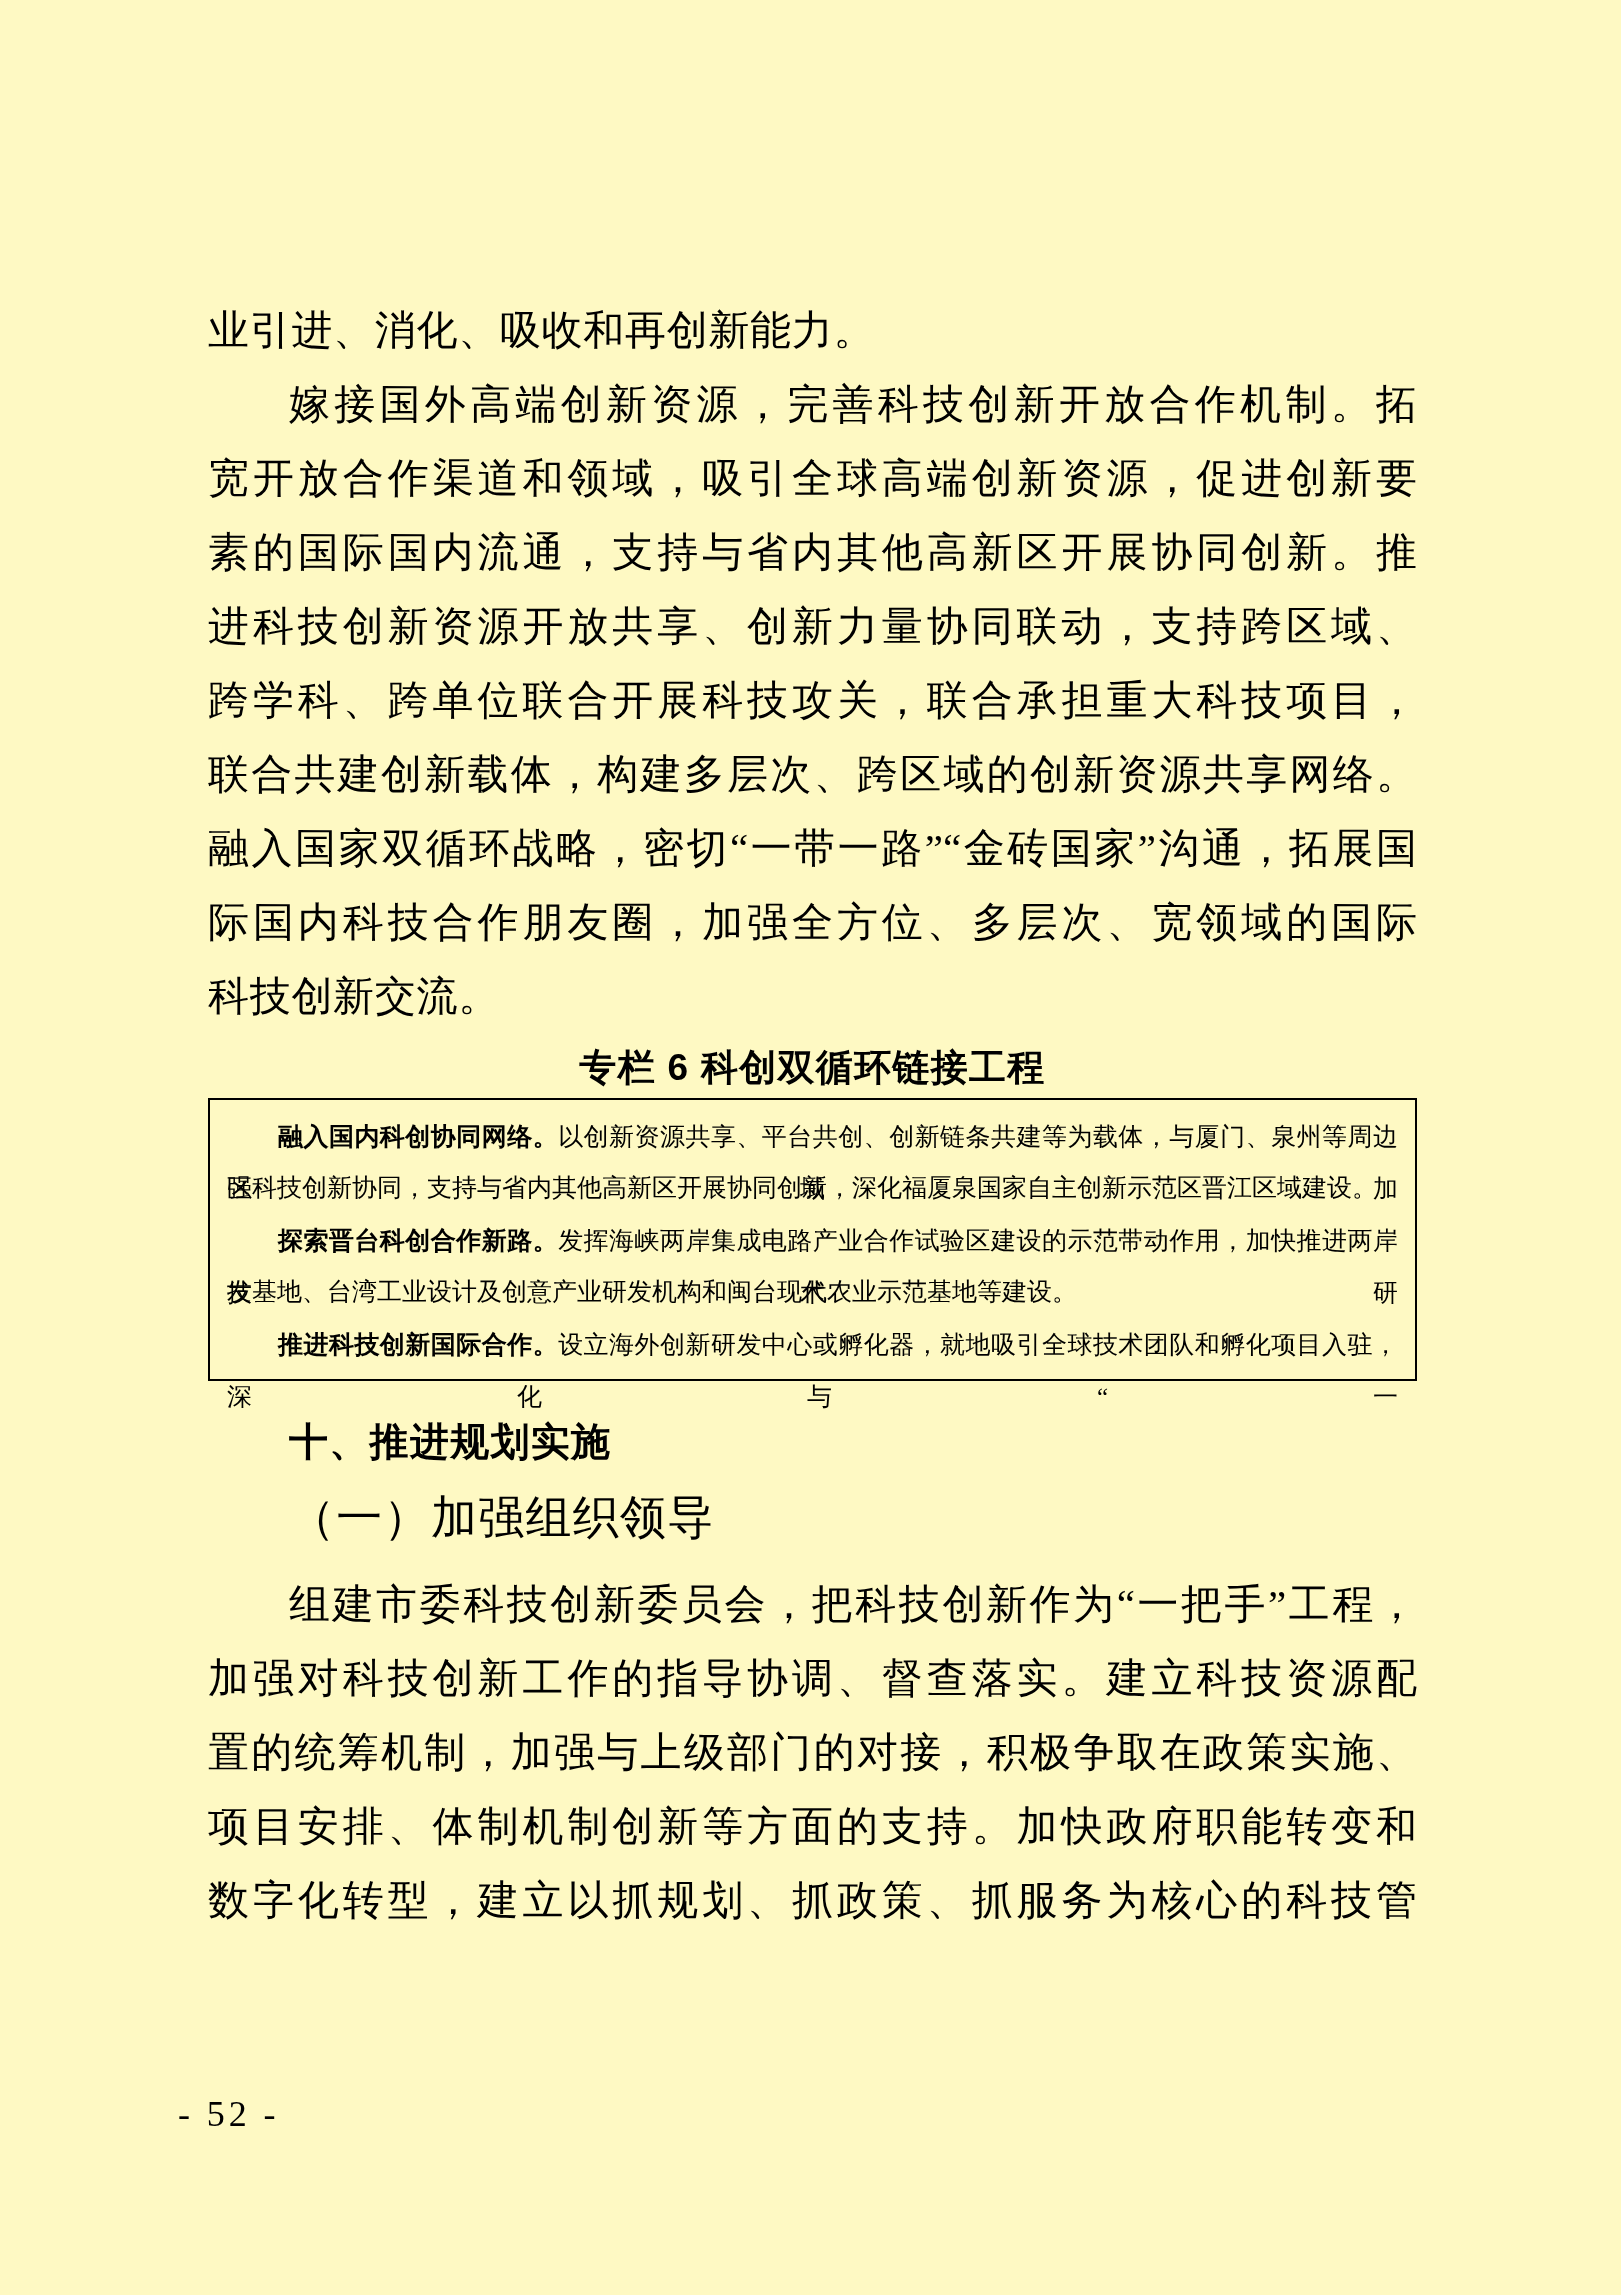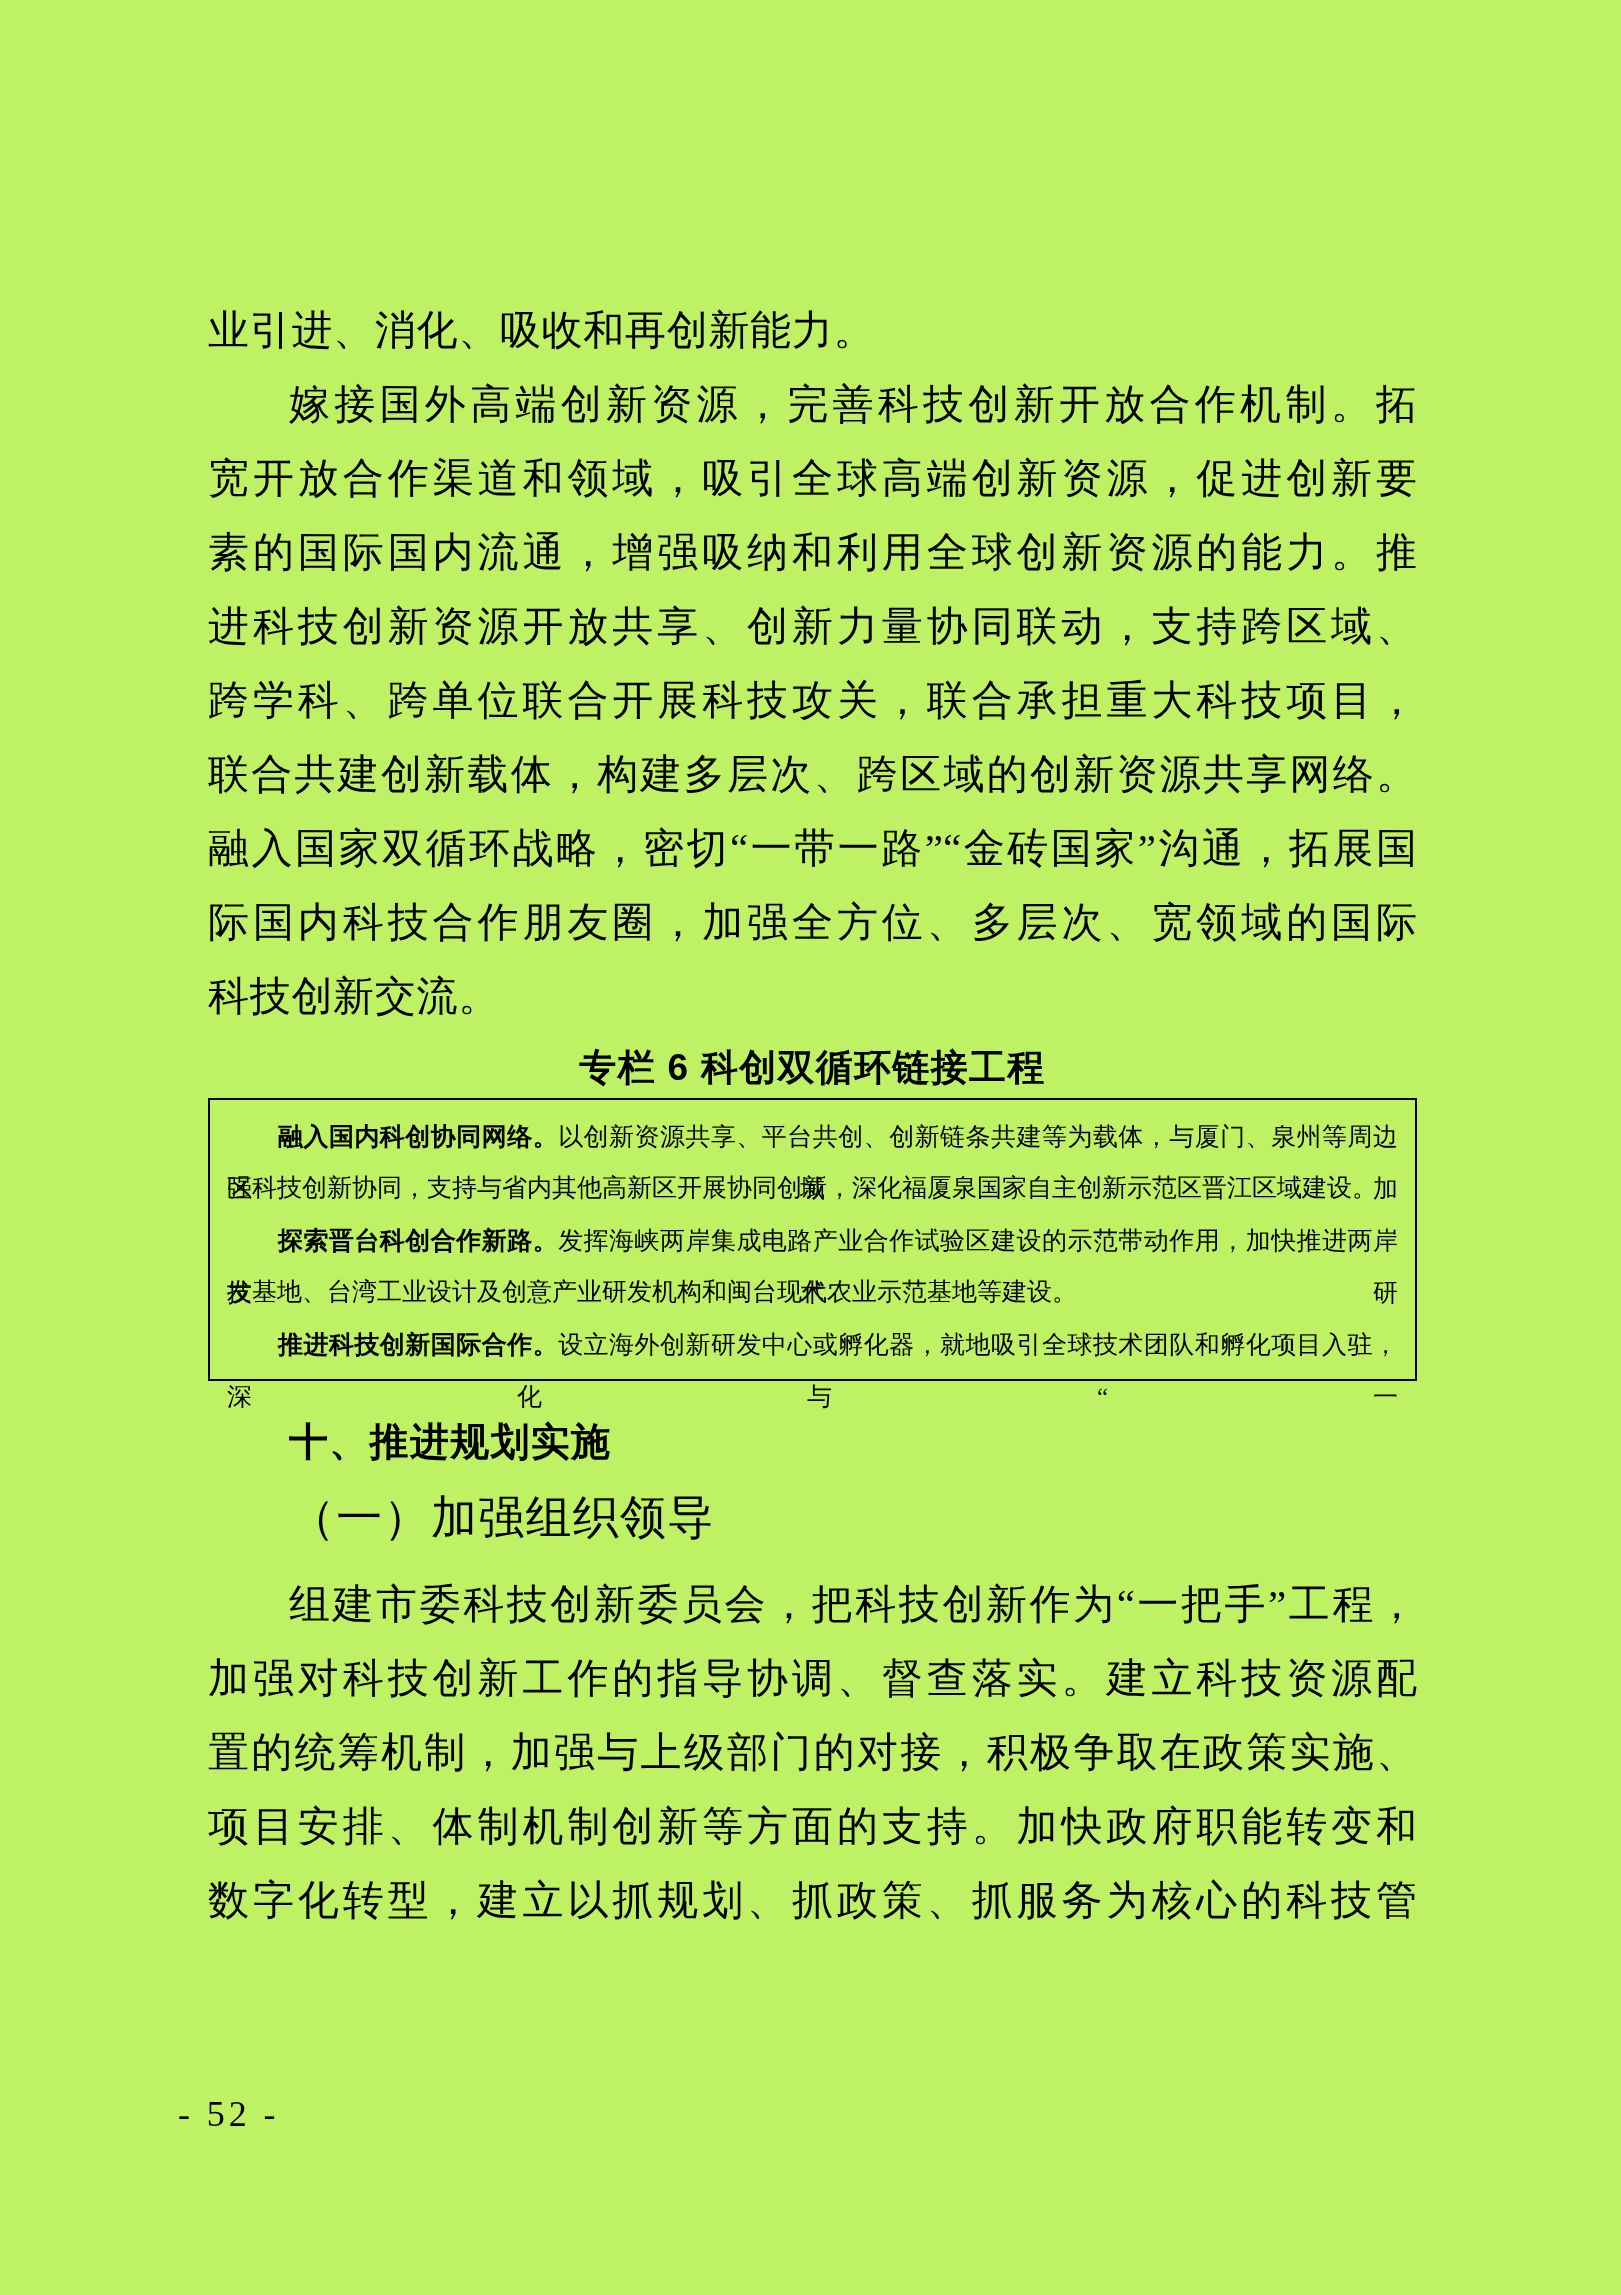--- a/index.html
+++ b/index.html
@@ -5,21 +5,21 @@
   html, body {
     margin: 0;
     padding: 0;
     background: #888;
   }
   .page {
     position: relative;
     width: 1621px;
     height: 2295px;
     margin: 0 auto;
-    background: #bef264;
+    background: #fef9c3;
     color: #000000;
     font-family: "Liberation Serif", serif;
     overflow: hidden;
   }
   .content {
     position: absolute;
     left: 208px;
     top: 293px;
     width: 1209px;
   }
@@ -114,21 +114,21 @@
 </head>
 <body>
 
 <div class="page">
   <div class="content">
 
     <div class="bline">业引进、消化、吸收和再创新能力。</div>
 
     <div class="bline jfull ind">嫁接国外高端创新资源，完善科技创新开放合作机制。拓</div>
     <div class="bline jfull">宽开放合作渠道和领域，吸引全球高端创新资源，促进创新要</div>
-    <div class="bline jfull">素的国际国内流通，增强吸纳和利用全球创新资源的能力。推</div>
+    <div class="bline jfull">素的国际国内流通，支持与省内其他高新区开展协同创新。推</div>
     <div class="bline jfull">进科技创新资源开放共享、创新力量协同联动，支持跨区域、</div>
     <div class="bline jfull">跨学科、跨单位联合开展科技攻关，联合承担重大科技项目，</div>
     <div class="bline jfull">联合共建创新载体，构建多层次、跨区域的创新资源共享网络。</div>
     <div class="bline jfull">融入国家双循环战略，密切“一带一路”“金砖国家”沟通，拓展国</div>
     <div class="bline jfull">际国内科技合作朋友圈，加强全方位、多层次、宽领域的国际</div>
     <div class="bline">科技创新交流。</div>
 
     <div class="box-title">专栏 6 科创双循环链接工程</div>
 
     <div class="panel">

